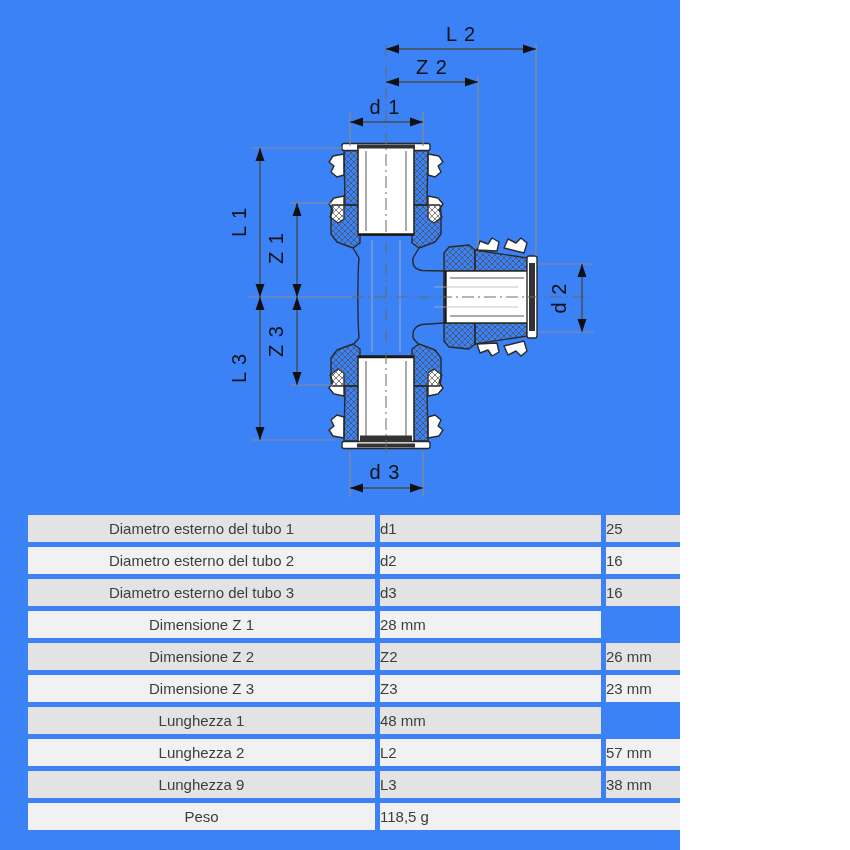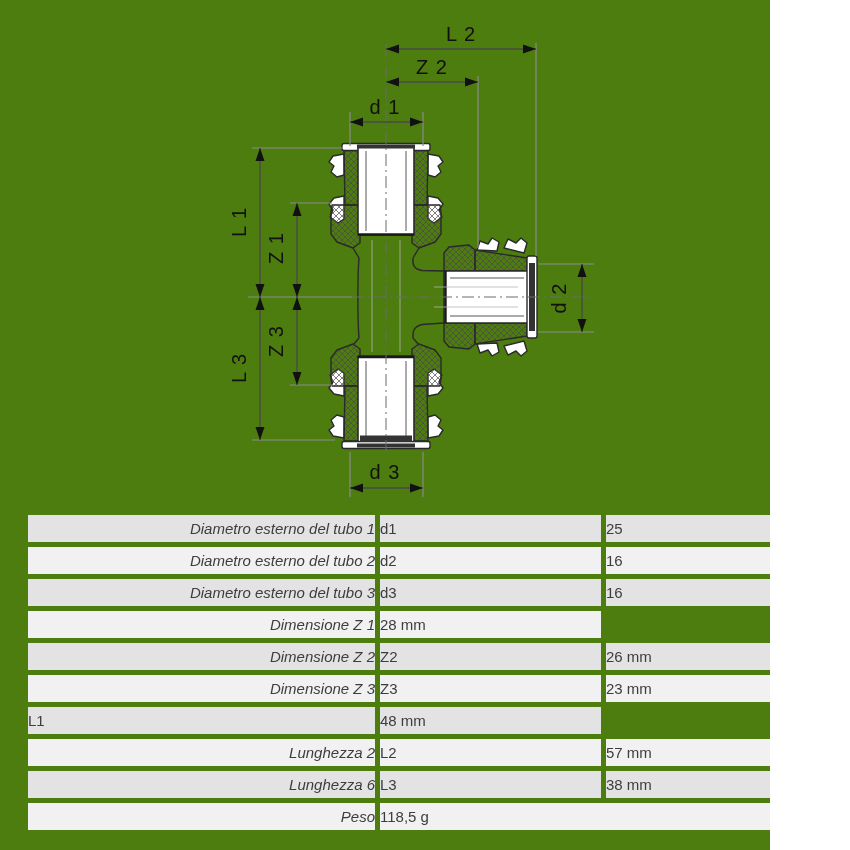--- a/index.html
+++ b/index.html
@@ -1,27 +1,27 @@
 <!DOCTYPE html>
 <html><head>
 <meta charset="utf-8">
 <style>
   html,body{margin:0;padding:0;background:#ffffff;}
-  #stage{position:relative;width:770px;height:850px;background:#4d7c0f;overflow:hidden;
+  #stage{position:relative;width:680px;height:850px;background:#3b82f6;overflow:hidden;
          font-family:"Liberation Sans",sans-serif;}
   
   #drawing{position:absolute;left:0;top:0;}
   .dim-label{font-family:"Liberation Sans",sans-serif;font-size:20px;fill:#111;letter-spacing:1px;}
   
   #spec-table{position:absolute;left:28px;top:515px;width:791px;display:flex;
               flex-direction:column;row-gap:5px;}
   .spec-row{display:grid;grid-template-columns:347px 221px 213px;column-gap:5px;height:27px;}
   .spec-row.footer{grid-template-columns:347px 439px;}
   .cell{height:27px;line-height:27px;font-size:15px;color:#3d3d3d;overflow:hidden;white-space:nowrap;}
-  .cell.label{text-align:right;font-style:italic;}
+  .cell.label{text-align:center;}
   .cell.center{text-align:left;}
   .spec-row:nth-child(odd)  .cell{background:#e3e3e3;}
   .spec-row:nth-child(even) .cell{background:#f1f1f1;}
 </style>
 </head>
 <body>
 
 <div id="stage">
 
   <svg id="drawing" width="850" height="512" viewBox="0 0 850 512">
@@ -199,30 +199,30 @@
       <div class="cell label">Dimensione Z 2</div>
       <div class="cell center">Z2</div>
       <div class="cell center">26 mm</div>
     </div>
     <div class="spec-row">
       <div class="cell label">Dimensione Z 3</div>
       <div class="cell center">Z3</div>
       <div class="cell center">23 mm</div>
     </div>
     <div class="spec-row">
-      <div class="cell center">L1</div>
+      <div class="cell label">Lunghezza 1</div>
       <div class="cell center">48 mm</div>
     </div>
     <div class="spec-row">
       <div class="cell label">Lunghezza 2</div>
       <div class="cell center">L2</div>
       <div class="cell center">57 mm</div>
     </div>
     <div class="spec-row">
-      <div class="cell label">Lunghezza 6</div>
+      <div class="cell label">Lunghezza 9</div>
       <div class="cell center">L3</div>
       <div class="cell center">38 mm</div>
     </div>
     <div class="spec-row footer">
       <div class="cell label">Peso</div>
       <div class="cell center">118,5 g</div>
     </div>
   </div>
 
 </div>

